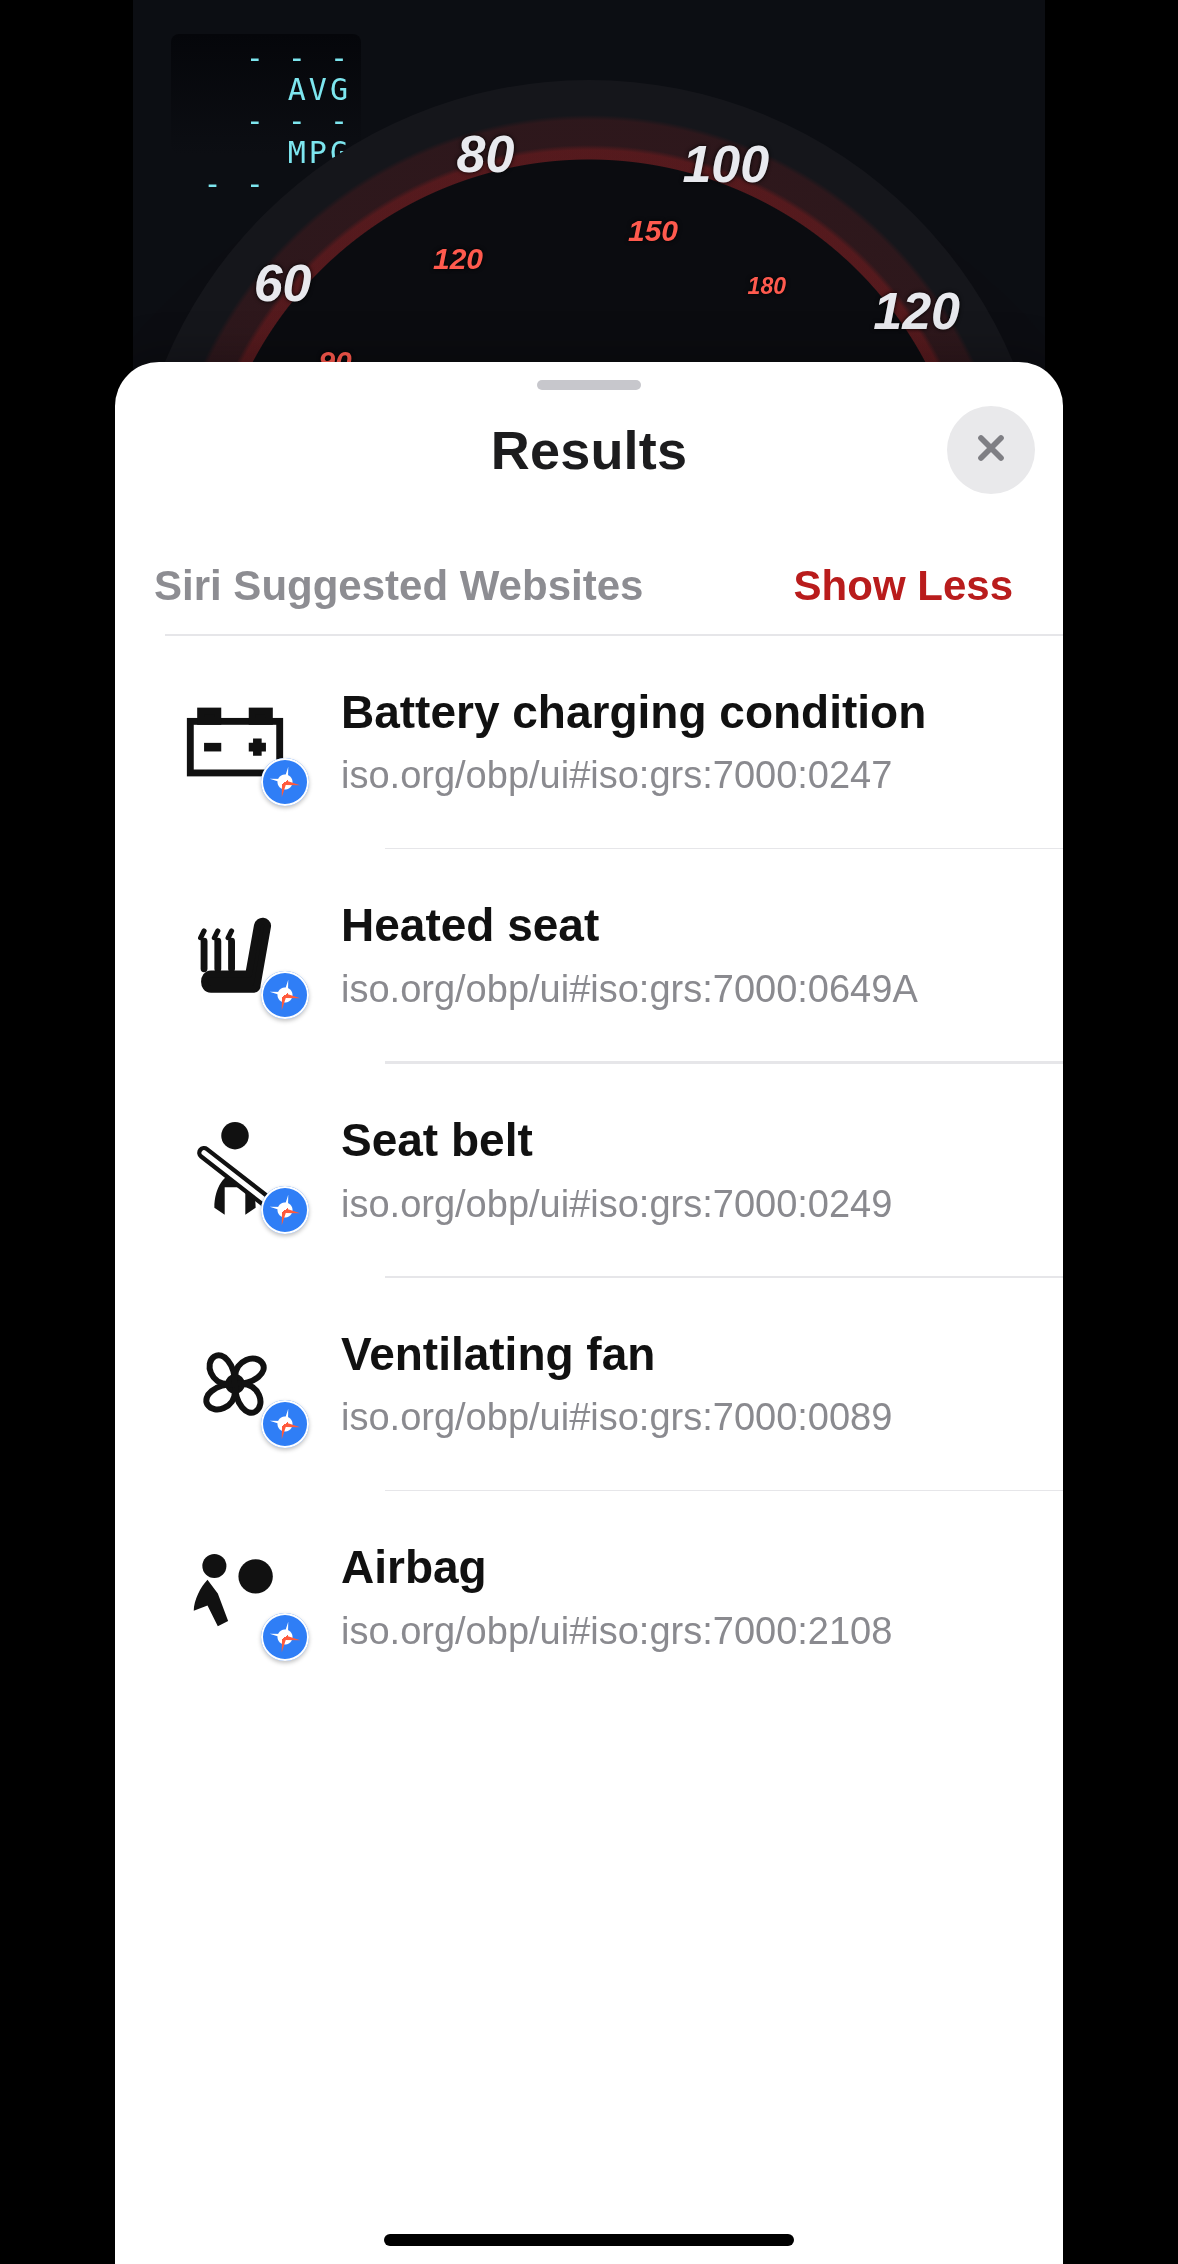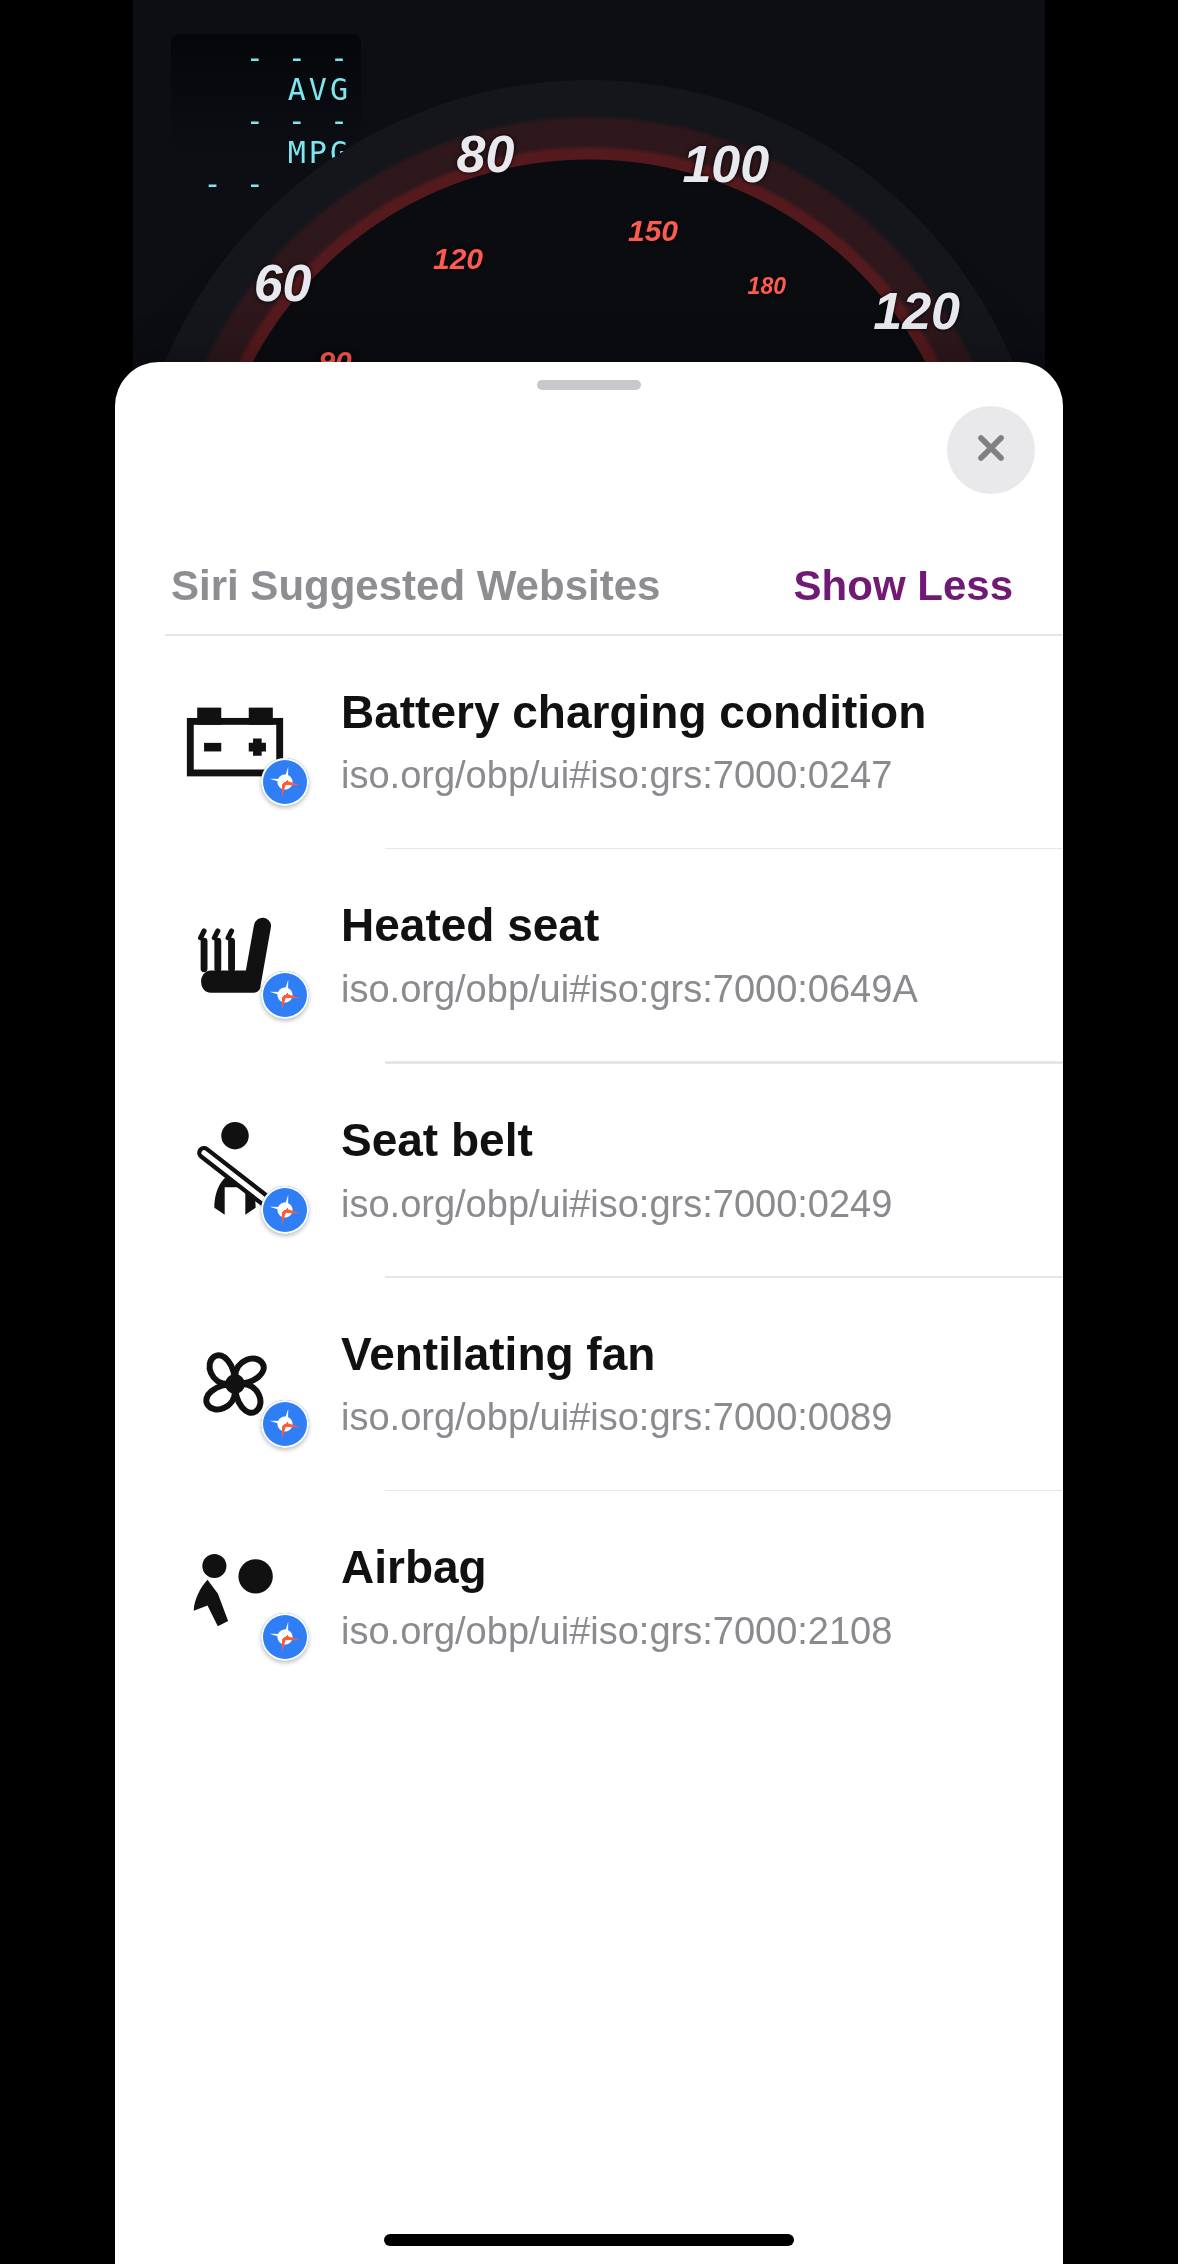--- a/index.html
+++ b/index.html
@@ -54,23 +54,23 @@
   }
   .grabber{width:104px;height:10px;border-radius:6px;background:var(--grabber);margin:18px auto 0 auto;}
   .sheet-header{position:relative;display:flex;align-items:center;justify-content:center;height:120px;}
   .sheet-title{font-size:54px;font-weight:800;color:#1c1c1e;letter-spacing:.2px;}
   .close-btn{
     position:absolute;right:28px;top:50%;transform:translateY(-50%);
     width:88px;height:88px;border-radius:44px;background:var(--close-bg);display:flex;align-items:center;justify-content:center;
     color:var(--close-x);
   }
   .close-btn svg{width:40px;height:40px;}
-  .section-header{display:flex;align-items:center;justify-content:space-between;padding:52px 50px 24px 56px;color:var(--sub);}
+  .section-header{display:flex;align-items:center;justify-content:space-between;padding:52px 50px 24px 39px;color:var(--sub);}
   .section-title{font-size:42px;font-weight:700;}
-  .section-action{font-size:42px;font-weight:600;color:#701a75;}
+  .section-action{font-size:42px;font-weight:600;color:#b91c1c;}
   .list{flex:1;overflow:hidden;}
   .divider{height:1.5px;background:var(--divider);margin-left:50px;}
   .row{display:flex;align-items:center;gap:36px;padding:46px 30px 46px 50px;}
   .row .icon-wrap{width:140px;min-width:140px;height:120px;display:flex;align-items:center;justify-content:center;position:relative;color:#111;}
   .row .icon-wrap svg{width:110px;height:110px;}
   .safari-badge{
     position:absolute;right:-4px;bottom:-4px;width:48px;height:48px;border-radius:24px;
     background:radial-gradient(circle at 50% 50%, #fff 0 7px, var(--safari) 8px 100%);
     box-shadow:0 0 0 2px #fff inset, 0 2px 4px rgba(0,0,0,.25);
     display:flex;align-items:center;justify-content:center;
@@ -142,20 +142,21 @@
             <path d="M6 8V6h3v2M15 8V6h3v2"></path>
             <path d="M7 13h3M15 13h3M16.5 11.5v3"></path>
           </svg>
       </span>
     </div>
   </div>
 
   <div class="sheet">
     <div class="grabber"></div>
     <div class="sheet-header">
+      <div class="sheet-title">Results</div>
       <div class="close-btn">
         <span>
           <svg viewBox="0 0 24 24" fill="none" stroke="currentColor" stroke-width="3.4" stroke-linecap="round">
               <path d="M6 6l12 12M18 6L6 18"></path>
             </svg>
         </span>
       </div>
     </div>
 
     <div class="section-header">

